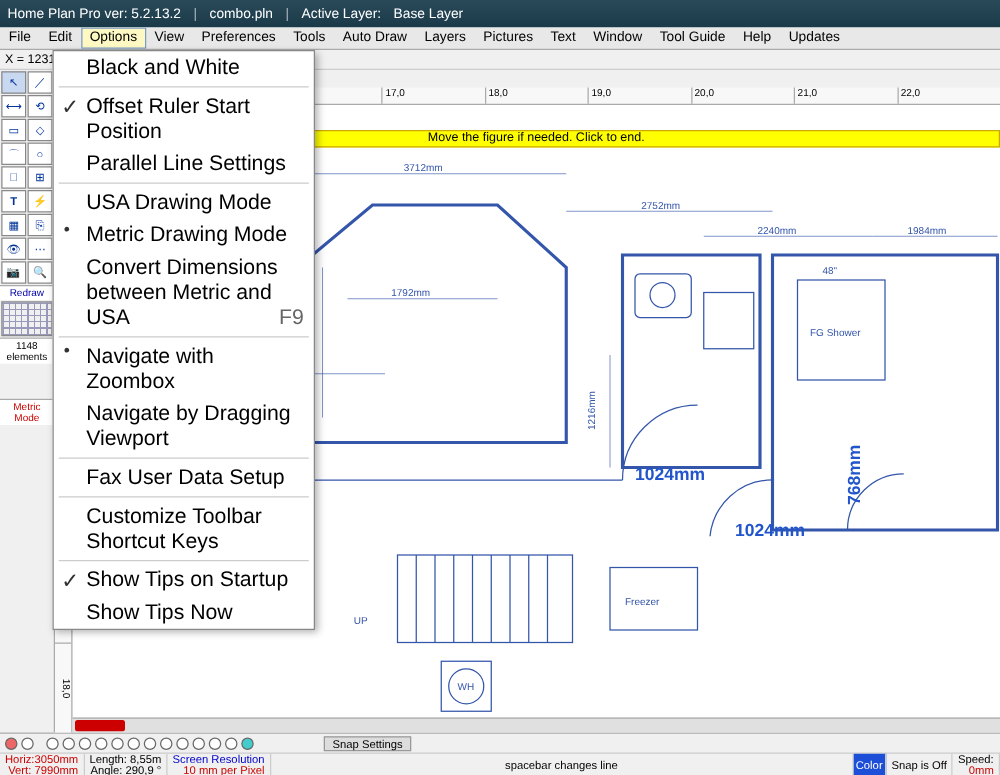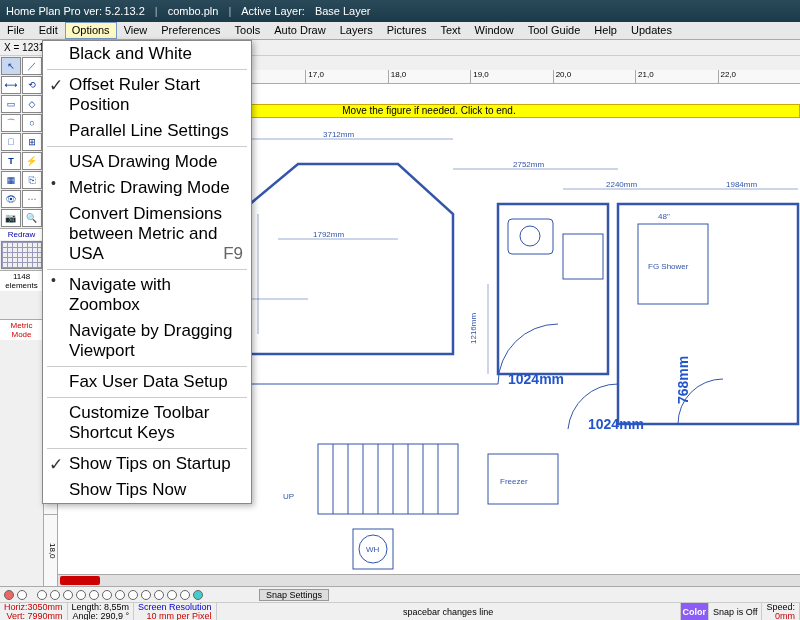--- a/index.html
+++ b/index.html
@@ -35,21 +35,21 @@
 .statusbar { position: absolute; left: 0; right: 0; bottom: 0; height: 34px; background: #f0f0f0; border-top: 1px solid #aaa; font-size: 9px; }
 .snapbar { height: 16px; display: flex; align-items: center; gap: 3px; padding: 0 4px; border-bottom: 1px solid #ccc; }
 .snapdot { width: 10px; height: 10px; border-radius: 50%; border: 1px solid #666; background: #fff; }
 .snapdot.on { background: #e66; }
 .snapdot.cy { background: #4cc; }
 .snapbtn { background: #ddd; border: 1px solid #999; padding: 0 6px; font-size: 9px; height: 12px; line-height: 10px; }
 .statrow { height: 18px; display: flex; align-items: center; }
 .statcell { padding: 0 4px; border-right: 1px solid #ccc; height: 100%; display: flex; flex-direction: column; justify-content: center; line-height: 9px; align-items: flex-end; }
 .statcell.red { color: #c00; }
 .statcell.blue { color: #00c; }
-.statcell.black { background: #8b5cf6; color: #fff; padding: 0 2px; font-weight: bold; }
+.statcell.black { background: #1d4ed8; color: #fff; padding: 0 2px; }
 .scrollbar-h { position: absolute; left: 58px; right: 0; bottom: 34px; height: 12px; background: #e0e0e0; border-top: 1px solid #aaa; z-index: 2; }
 .scrollbar-h .thumb { position: absolute; left: 2px; width: 40px; top: 1px; bottom: 1px; background: #c00; border-radius: 2px; }
 .dim-label { font: 8px sans-serif; fill: #3355aa; }
 .dim-big { font: bold 14px sans-serif; fill: #2255cc; }
 .plan-line { stroke: #3355aa; stroke-width: 1; fill: none; }
 .plan-wide { stroke: #3355aa; stroke-width: 2.5; fill: none; }
 .dim-line { stroke: #3355aa; stroke-width: 0.5; fill: none; }
 </style>
 </head>
 <body>

